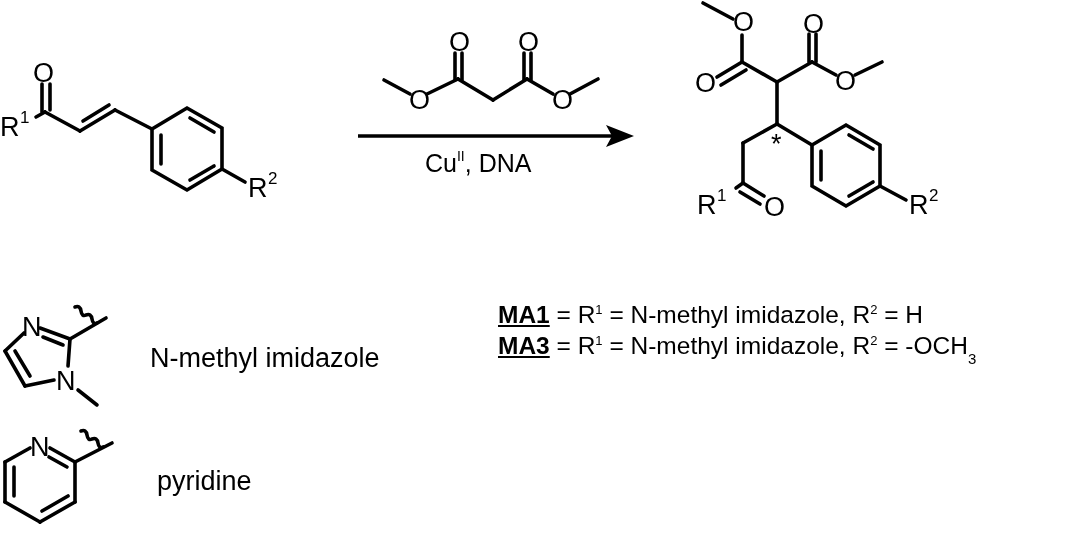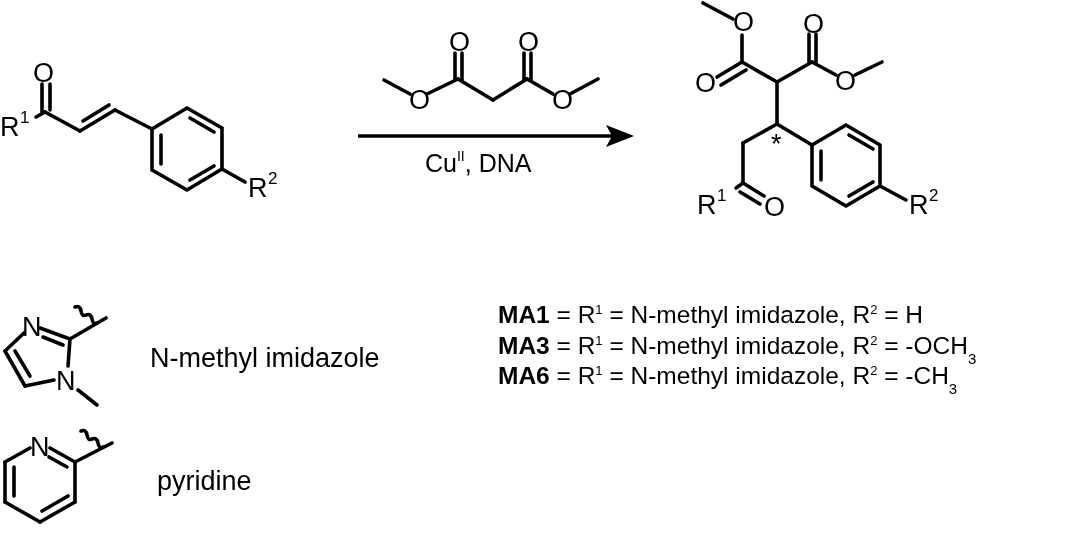--- a/index.html
+++ b/index.html
@@ -6,21 +6,21 @@
   body { width:1080px; height:539px; position:relative; overflow:hidden;
          font-family:"Liberation Sans", sans-serif; color:#000; }
   svg#scheme { position:absolute; left:0; top:0; }
   .bond { stroke:#000; stroke-width:3.6; stroke-linecap:round; fill:none; }
   .atom { font-family:"Liberation Sans", sans-serif; font-size:27px; fill:#000; }
   .sup { font-family:"Liberation Sans", sans-serif; font-size:17px; fill:#000; }
   .cond { font-family:"Liberation Sans", sans-serif; font-size:25px; fill:#000; }
   .label-name { position:absolute; font-size:27px; line-height:1; white-space:nowrap; }
   .legend { position:absolute; left:498px; top:300px; font-size:24.5px; line-height:30.5px; }
   .legend .row { white-space:nowrap; height:30.5px; }
-  .legend b { font-weight:bold; }
+  .legend b { font-weight:bold;text-decoration:underline; }
   .legend sup { font-size:13px; vertical-align:9px; line-height:0; }
   .legend sub { font-size:15px; vertical-align:-10px; line-height:0; }
 </style>
 </head>
 <body>
 
 <svg id="scheme" width="1080" height="539" viewBox="0 0 1080 539">
 
   <g>
 
@@ -154,14 +154,13 @@
     <text class="atom" x="30" y="456">N</text>
   </g>
 </svg>
 
 <div class="label-name" style="left:150px; top:345px;">N-methyl imidazole</div>
 <div class="label-name" style="left:157px; top:468px;">pyridine</div>
 
 <div class="legend" id="legend">
     <div class="row"><b>MA1</b><span> = </span><span>R</span><sup>1</sup><span> = </span><span>N-methyl imidazole</span><span>, </span><span>R</span><sup>2</sup><span> = </span><span>H</span></div>
     <div class="row"><b>MA3</b><span> = </span><span>R</span><sup>1</sup><span> = </span><span>N-methyl imidazole</span><span>, </span><span>R</span><sup>2</sup><span> = </span><span>-OCH</span><sub>3</sub></div>
-    <div class="row"><b>MA6</b><span> = </span><span>R</span><sup>1</sup><span> = </span><span>N-methyl imidazole</span><span>, </span><span>R</span><sup>2</sup><span> = </span><span>-CH</span><sub>3</sub></div>
   </div>
 
 </body></html>

